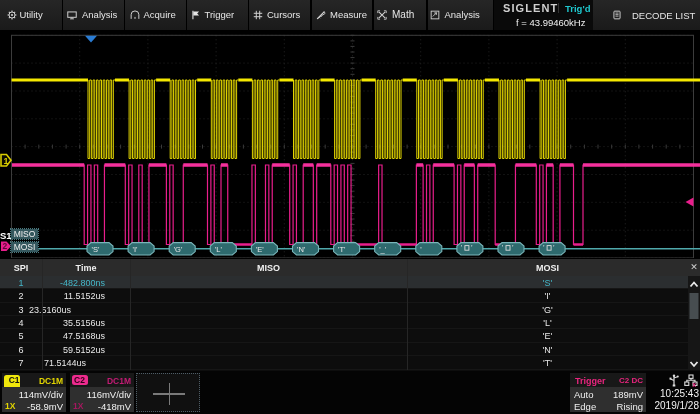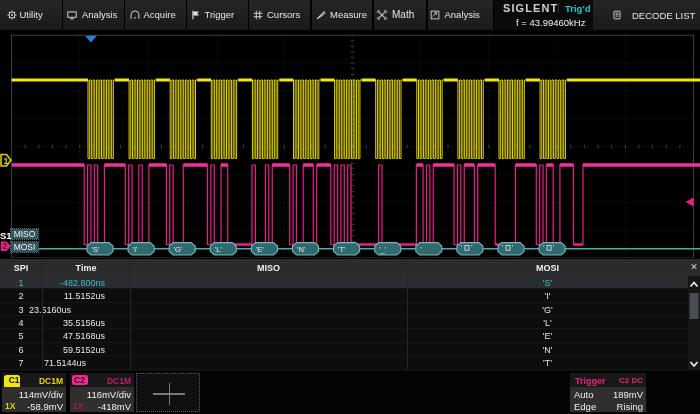--- a/index.html
+++ b/index.html
@@ -213,12 +213,30 @@
   <div class="abs" style="left:570px;top:2.5px;width:76px;height:38.5px;background:#181818">
     <div class="abs" style="left:5px;top:3px;font-size:9px;font-weight:bold;color:#e8257e">Trigger</div>
     <div class="abs" style="right:3px;top:3px;font-size:8px;font-weight:bold;color:#e8257e">C2 DC</div>
     <div class="abs" style="left:0;top:14px;width:76px;height:24.5px;background:#2f2f2f"></div>
     <div class="abs" style="left:4px;top:16px;font-size:9.5px">Auto</div>
     <div class="abs" style="right:3px;top:16px;font-size:9.5px">189mV</div>
     <div class="abs" style="left:4px;top:27.5px;font-size:9.5px">Edge</div>
     <div class="abs" style="right:3px;top:27.5px;font-size:9.5px">Rising</div>
   </div>
 
+  <div class="abs" style="left:648px;top:0;width:52px;height:43.5px">
+    <svg width="12" height="13" viewBox="0 0 12 13" style="position:absolute;left:20px;top:3.5px">
+      <path d="M6,1.5 V11 M6,4 L9.5,2.8 M6,6.5 L2.5,5" stroke="#dcdcdc" stroke-width="1.2" fill="none"></path>
+      <circle cx="6" cy="1.8" r="1.2" fill="#dcdcdc"></circle>
+        <circle cx="9.8" cy="2.6" r="1" fill="#dcdcdc"></circle>
+      <rect x="1.5" y="3.6" width="2" height="2" fill="#dcdcdc"></rect>
+        <rect x="4.7" y="10.5" width="2.6" height="2" fill="#dcdcdc"></rect>
+    </svg>
+    <svg width="14" height="13" viewBox="0 0 14 13" style="position:absolute;left:36px;top:3.5px">
+      <rect x="5" y="1" width="4" height="3.4" fill="none" stroke="#dcdcdc" stroke-width="1.1"></rect>
+      <rect x="0.8" y="8" width="4" height="3.4" fill="none" stroke="#dcdcdc" stroke-width="1.1"></rect>
+      <rect x="9" y="8" width="4" height="3.4" fill="none" stroke="#dcdcdc" stroke-width="1.1"></rect>
+      <path d="M7,4.5 V6.3 M2.8,8 V6.3 H11 V8" stroke="#dcdcdc" stroke-width="1.1" fill="none"></path>
+      <text x="8.2" y="13" font-size="7" font-weight="bold" fill="#e8257e">x</text>
+    </svg>
+    <div class="abs" style="right:1px;top:17.5px;font-size:10px;color:#f2f2f2">10:25:43</div>
+    <div class="abs" style="right:1px;top:29.5px;font-size:10px;color:#f2f2f2">2019/1/28</div>
+  </div>
 </div>
 </body></html>

